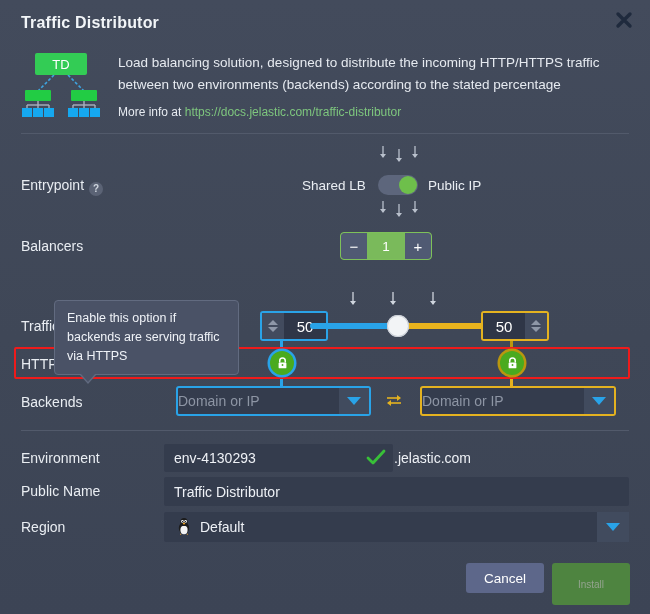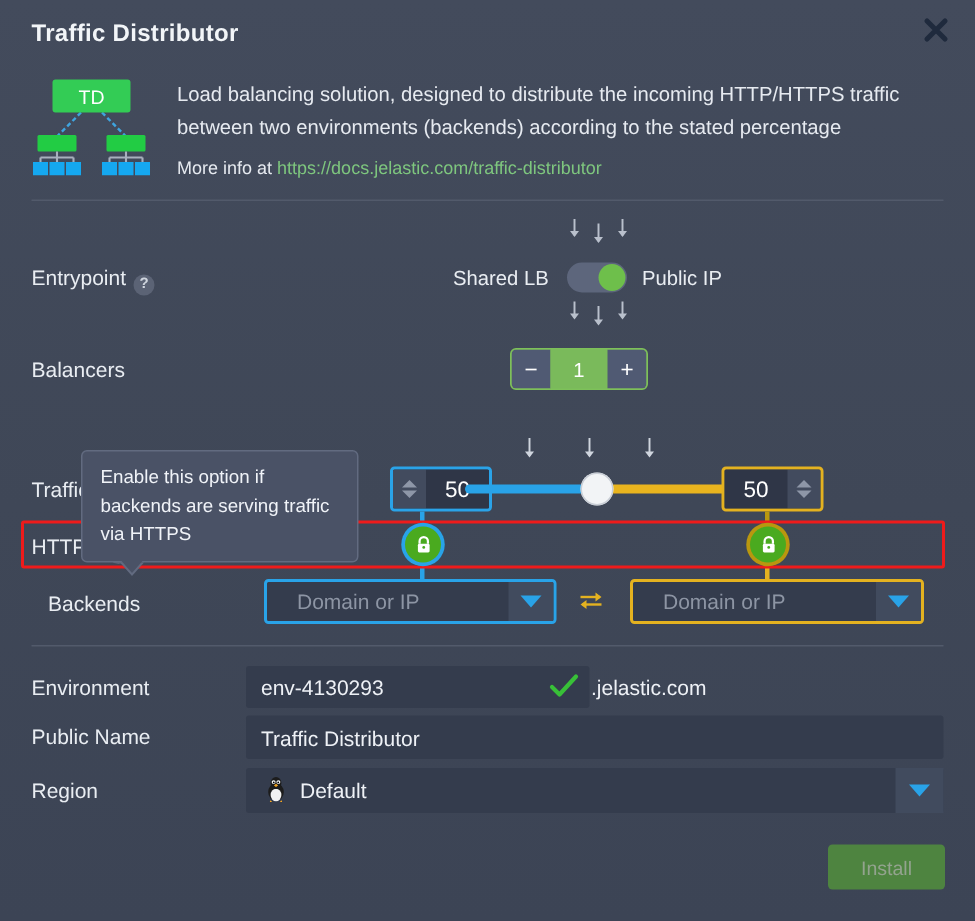--- a/index.html
+++ b/index.html
@@ -177,21 +177,21 @@
   }
 
   
   .bk-select {
     position:absolute; height:30px; display:flex; align-items:stretch;
     border-radius:3px; overflow:hidden; background:#343c4d; cursor:pointer;
   }
   .bk-select.blue { border:2px solid #29a3e8; }
   .bk-select.gold { border:2px solid #e4b220; }
   .bk-select .ph {
-    flex:1; display:flex; align-items:center; padding-left:20px;
+    flex:1; display:flex; align-items:center; padding-left:0;
     font-size:14px; color:#8d95a4;
   }
   .bk-select .arrow-btn {
     width:30px; background:#414b5e; display:flex; align-items:center; justify-content:center;
   }
   .caret-blue { width:0;height:0;border-left:7px solid transparent;border-right:7px solid transparent;border-top:8px solid #29a3e8; }
 
   .swap { position:absolute; width:20px; height:20px; cursor:pointer; }
 
   
@@ -214,24 +214,24 @@
   .btn-cancel {
     position:absolute; width:78px; height:30px; border-radius:3px;
     background:#5a6party; background:#5d6party;
     background:#5c6party;
     background:#5b6party;
     background:#5d678a;
     display:flex; align-items:center; justify-content:center;
     font-size:13.5px; color:#ffffff; cursor:pointer;
   }
   .btn-install {
-    position:absolute; width:78px; height:30px; border-radius:3px;
+    position:absolute; width:78px; height:42px; border-radius:3px;
     background:#4e8440;
     display:flex; align-items:center; justify-content:center;
-    font-size:13px; color:#93a38e; cursor:pointer;
+    font-size:10px; color:#93a38e; cursor:pointer;
   }
 </style>
 </head>
 <body>
 
 <div class="dialog">
 
   <div class="titlebar">
     <div class="dlg-title">Traffic Distributor</div>
     <div class="close-btn">
@@ -385,21 +385,21 @@
       <circle cx="7" cy="8.6" r="1" fill="#4aaa1f"></circle>
     </svg>
   </div>
 
   <div class="tooltip" style="left:54px; top:300px">
     <span>Enable this option if backends are serving traffic via HTTPS</span>
     <span class="tail-b"></span>
     <span class="tail"></span>
   </div>
 
-  <div class="row-label" style="left:32px; top:394px">Backends</div>
+  <div class="row-label" style="left:21px; top:394px">Backends</div>
 
   <div class="bk-select blue" style="left:176px; top:386px; width:195px">
     <div class="ph">Domain or IP</div>
     <div class="arrow-btn">
         <span class="caret-blue"></span>
       </div>
   </div>
 
   <div class="swap" style="left:384px; top:392px">
     <svg width="20" height="18" viewBox="0 0 20 18" aria-hidden="true">
@@ -454,15 +454,16 @@
           <path d="M11.5 16.5 Q13 18 10.6 17.6 Z" fill="#f5a623"></path>
         </svg>
       </span>
       <span>Default</span>
     </div>
     <div class="arrow-btn">
         <span class="caret-blue"></span>
       </div>
   </div>
 
+  <div class="btn-cancel" style="left:466px; top:563px">Cancel</div>
   <div class="btn-install" style="left:552px; top:563px">Install</div>
 
 </div>
 
 </body></html>

